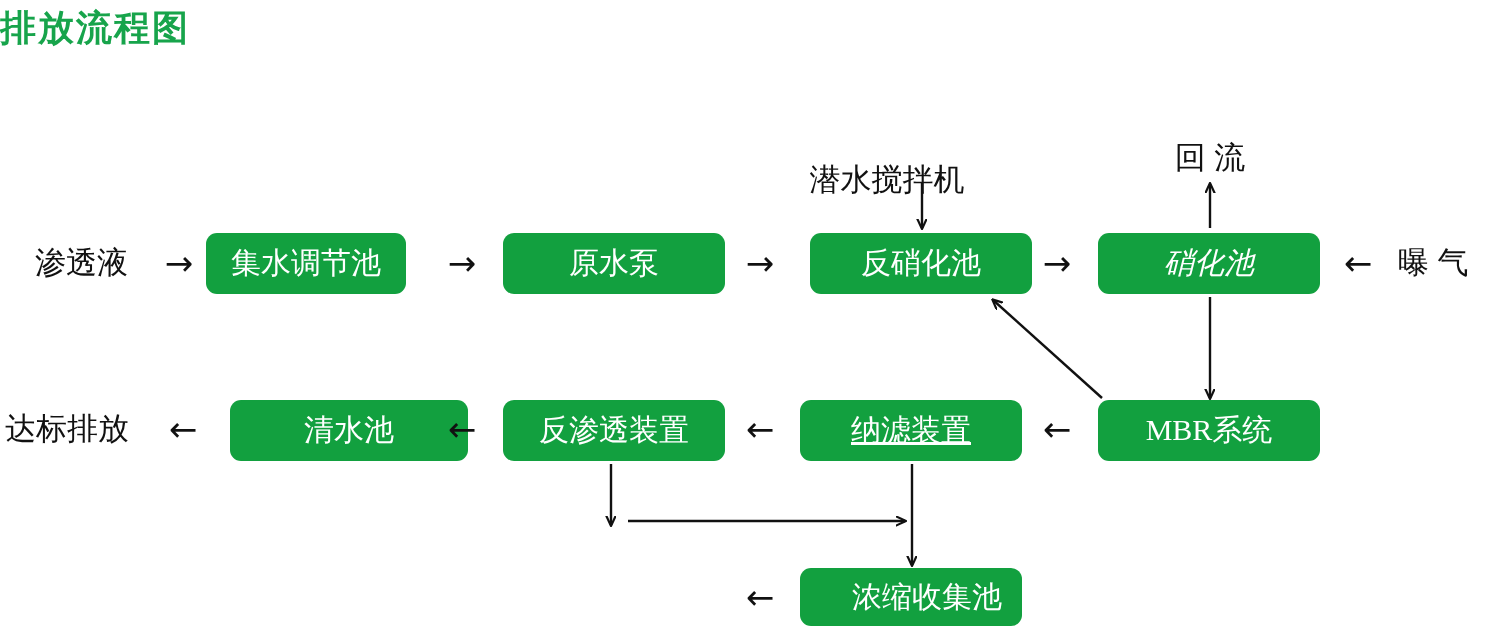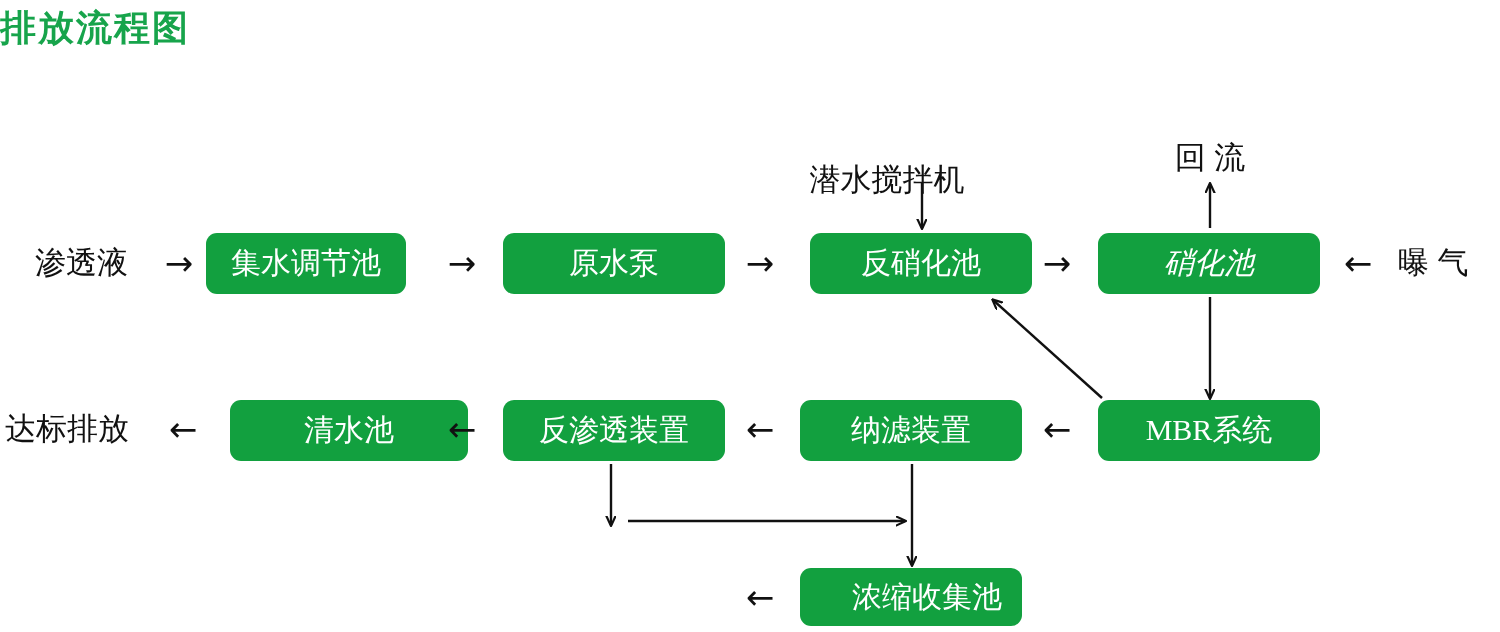--- a/index.html
+++ b/index.html
@@ -142,21 +142,21 @@
   <div class="arrowglyph" style="left:159px; top:405px; width:48px; height:48px;">←</div>
 
   <div class="node" style="left:206px; top:400px; width:238px; height:61px;margin-left:24px;">清水池</div>
 
   <div class="arrowglyph" style="left:438px; top:405px; width:48px; height:48px;">←</div>
 
   <div class="node" style="left:503px; top:400px; width:222px; height:61px;text-align:right;">反渗透装置</div>
 
   <div class="arrowglyph" style="left:736px; top:405px; width:48px; height:48px;">←</div>
 
-  <div class="node" style="left:800px; top:400px; width:222px; height:61px;">纳滤装置</div>
+  <div class="node" style="left:800px; top:400px; width:222px; height:61px;text-decoration:underline;">纳滤装置</div>
 
   <div class="arrowglyph" style="left:1033px; top:405px; width:48px; height:48px;">←</div>
 
   <div class="node" style="left:1098px; top:400px; width:222px; height:61px;">MBR系统</div>
 
 
   <div class="arrowglyph" style="left:736px; top:573px; width:48px; height:48px;">←</div>
 
   <div class="node" style="left:800px; top:568px; width:222px; height:58px;padding-left:32px;">浓缩收集池</div>
 

